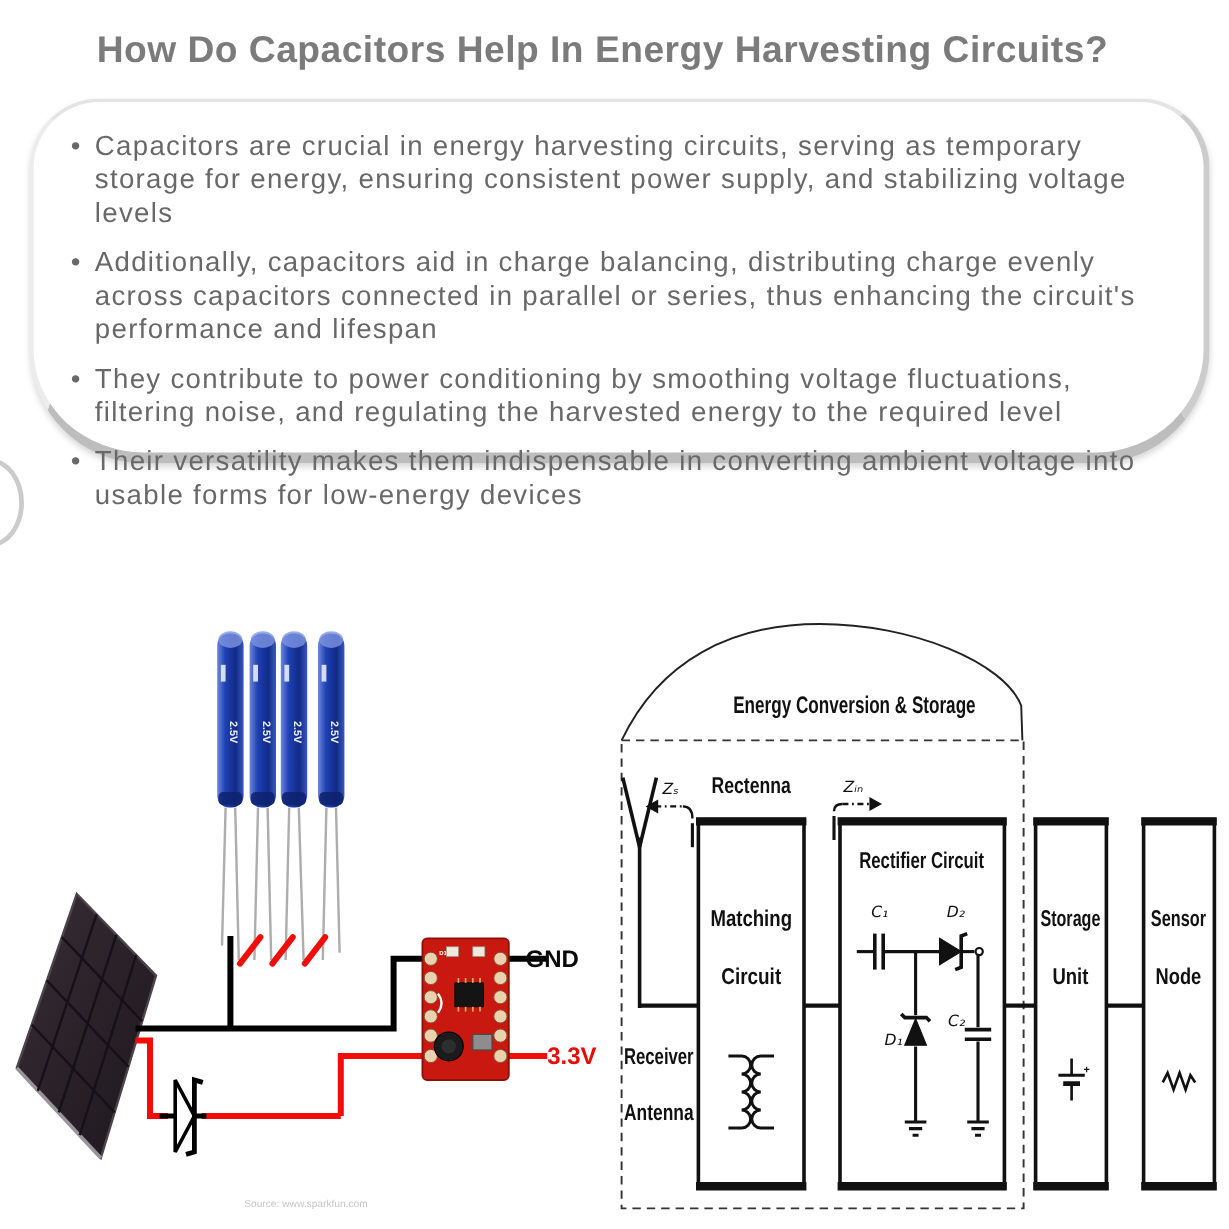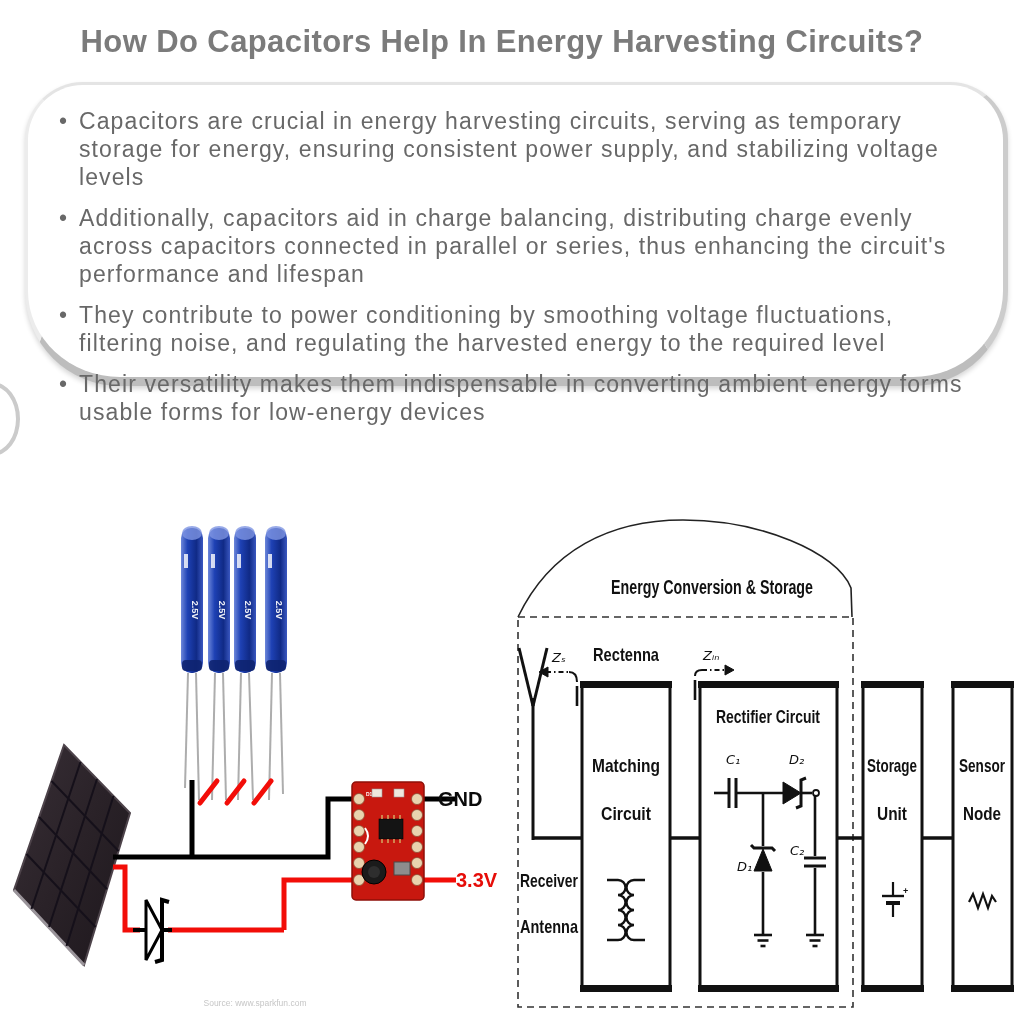--- a/index.html
+++ b/index.html
@@ -43,21 +43,21 @@
 </head>
 <body>
 
 <h1 class="page-title">How Do Capacitors Help In Energy Harvesting Circuits?</h1>
 
 <div class="bubble">
   <ul class="bullets">
     <li>Capacitors are crucial in energy harvesting circuits, serving as temporary storage for energy, ensuring consistent power supply, and stabilizing voltage levels</li>
     <li>Additionally, capacitors aid in charge balancing, distributing charge evenly across capacitors connected in parallel or series, thus enhancing the circuit's performance and lifespan</li>
     <li>They contribute to power conditioning by smoothing voltage fluctuations, filtering noise, and regulating the harvested energy to the required level</li>
-    <li>Their versatility makes them indispensable in converting ambient energy forms usable forms for low-energy devices</li>
+    <li>Their versatility makes them indispensable in converting ambient voltage into usable forms for low-energy devices</li>
   </ul>
 </div>
 <div class="bubble-tail"></div>
 
 <svg class="fig" style="left:0;top:510px" width="512" height="514" viewBox="0 0 512 514">
   <defs>
     <linearGradient id="capGrad" x1="0" y1="0" x2="1" y2="0">
       <stop offset="0" stop-color="#6d87da"></stop>
       <stop offset="0.3" stop-color="#1e41b4"></stop>
       <stop offset="0.7" stop-color="#102a86"></stop>

